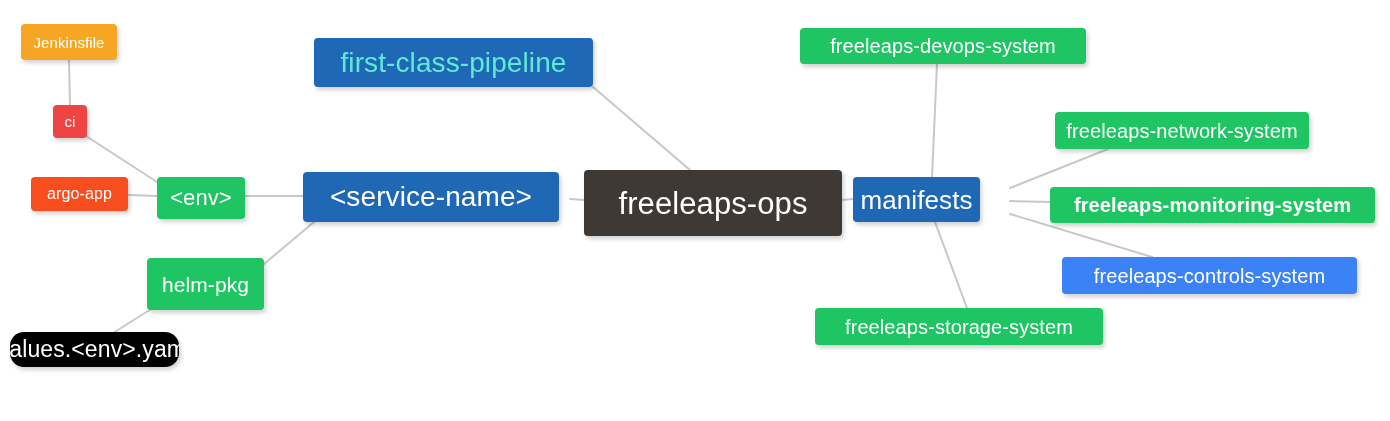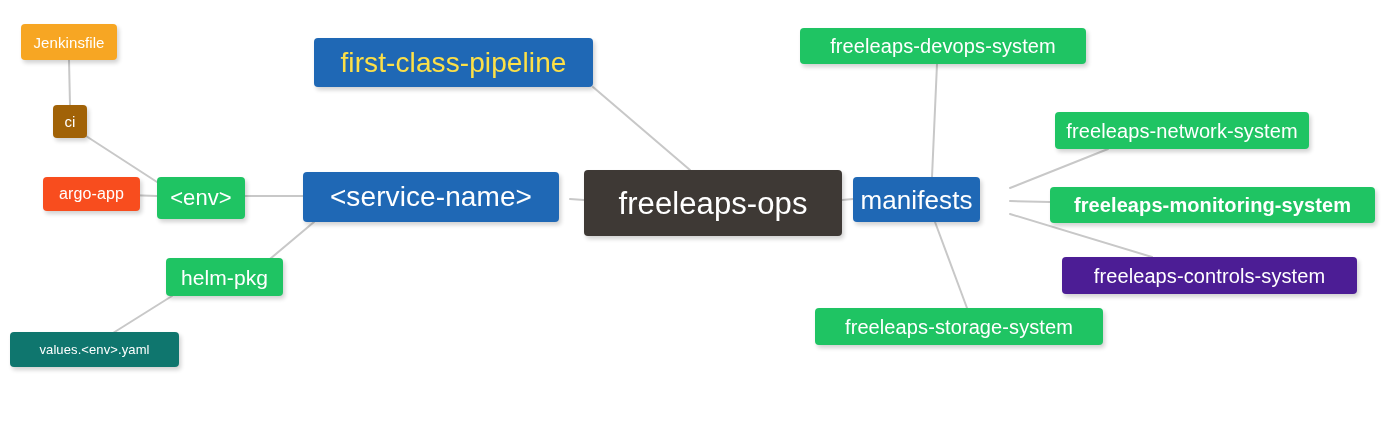--- a/index.html
+++ b/index.html
@@ -62,56 +62,56 @@
       <line x1="932" y1="177" x2="937" y2="64" stroke="#c8c8c8" stroke-width="2" stroke-linecap="round"></line>
       <line x1="1010" y1="188" x2="1108" y2="149" stroke="#c8c8c8" stroke-width="2" stroke-linecap="round"></line>
       <line x1="1010" y1="201" x2="1050" y2="202" stroke="#c8c8c8" stroke-width="2" stroke-linecap="round"></line>
       <line x1="1010" y1="214" x2="1152" y2="257" stroke="#c8c8c8" stroke-width="2" stroke-linecap="round"></line>
       <line x1="935" y1="222" x2="967" y2="308" stroke="#c8c8c8" stroke-width="2" stroke-linecap="round"></line>
     </svg>
   <div id="node-layer">
       <div class="node" style="left: 21px; top: 24px; width: 96px; height: 36px; background: rgb(247, 166, 35); font-size: 15px; color: rgb(255, 255, 255);">
         <span class="node-label">Jenkinsfile</span>
       </div>
-      <div class="node" style="left: 53px; top: 105px; width: 34px; height: 33px; background: #a16207; font-size: 15px; color: rgb(255, 255, 255);">
+      <div class="node" style="left: 53px; top: 105px; width: 34px; height: 33px; background: #ef4444; font-size: 15px; color: rgb(255, 255, 255);">
         <span class="node-label">ci</span>
       </div>
-      <div class="node" style="left: 31px; top: 177px; width: 97px; height: 34px; background: rgb(248, 77, 30); font-size: 16px; color: rgb(255, 255, 255); margin-left: 12px;">
+      <div class="node" style="left: 31px; top: 177px; width: 97px; height: 34px; background: rgb(248, 77, 30); font-size: 16px; color: rgb(255, 255, 255);">
         <span class="node-label">argo-app</span>
       </div>
       <div class="node" style="left: 157px; top: 177px; width: 88px; height: 42px; background: rgb(31, 196, 99); font-size: 22px; color: rgb(255, 255, 255);">
         <span class="node-label">&lt;env&gt;</span>
       </div>
-      <div class="node" style="left: 147px; top: 258px; width: 117px; height: 38px; background: rgb(31, 196, 99); font-size: 21px; color: rgb(255, 255, 255); margin-left: 19px;">
+      <div class="node" style="left: 147px; top: 258px; width: 117px; height: 52px; background: rgb(31, 196, 99); font-size: 21px; color: rgb(255, 255, 255);">
         <span class="node-label">helm-pkg</span>
       </div>
-      <div class="node" style="left: 10px; top: 332px; width: 169px; height: 35px; background: #0f766e; font-size: 13px; color: rgb(255, 255, 255);">
+      <div class="node" style="left: 10px; top: 332px; width: 169px; height: 35px; background: #000000; font-size: 23px; color: rgb(255, 255, 255); border-radius: 14px;">
         <span class="node-label">values.&lt;env&gt;.yaml</span>
       </div>
-      <div class="node" style="left: 314px; top: 38px; width: 279px; height: 49px; background: rgb(31, 104, 181); font-size: 28px; color: #fde047;">
+      <div class="node" style="left: 314px; top: 38px; width: 279px; height: 49px; background: rgb(31, 104, 181); font-size: 28px; color: #5eead4;">
         <span class="node-label">first-class-pipeline</span>
       </div>
       <div class="node" style="left: 303px; top: 172px; width: 256px; height: 50px; background: rgb(31, 104, 181); font-size: 28px; color: rgb(255, 255, 255);">
         <span class="node-label">&lt;service-name&gt;</span>
       </div>
       <div class="node" style="left: 584px; top: 170px; width: 258px; height: 66px; background: rgb(62, 57, 53); font-size: 31px; color: rgb(255, 255, 255);">
         <span class="node-label">freeleaps-ops</span>
       </div>
       <div class="node" style="left: 853px; top: 177px; width: 127px; height: 45px; background: rgb(31, 104, 181); font-size: 26px; color: rgb(255, 255, 255);">
         <span class="node-label">manifests</span>
       </div>
       <div class="node" style="left: 800px; top: 28px; width: 286px; height: 36px; background: rgb(31, 196, 99); font-size: 20px; color: rgb(255, 255, 255);">
         <span class="node-label">freeleaps-devops-system</span>
       </div>
       <div class="node" style="left: 1055px; top: 112px; width: 254px; height: 37px; background: rgb(31, 196, 99); font-size: 20px; color: rgb(255, 255, 255);">
         <span class="node-label">freeleaps-network-system</span>
       </div>
       <div class="node" style="left: 1050px; top: 187px; width: 325px; height: 36px; background: rgb(31, 196, 99); font-size: 20px; color: rgb(255, 255, 255); font-weight: bold;">
         <span class="node-label">freeleaps-monitoring-system</span>
       </div>
-      <div class="node" style="left: 1062px; top: 257px; width: 295px; height: 37px; background: #4c1d95; font-size: 20px; color: rgb(255, 255, 255);">
+      <div class="node" style="left: 1062px; top: 257px; width: 295px; height: 37px; background: #3b82f6; font-size: 20px; color: rgb(255, 255, 255);">
         <span class="node-label">freeleaps-controls-system</span>
       </div>
       <div class="node" style="left: 815px; top: 308px; width: 288px; height: 37px; background: rgb(31, 196, 99); font-size: 20px; color: rgb(255, 255, 255);">
         <span class="node-label">freeleaps-storage-system</span>
       </div>
     </div>
 </div>
 
 </body></html>

